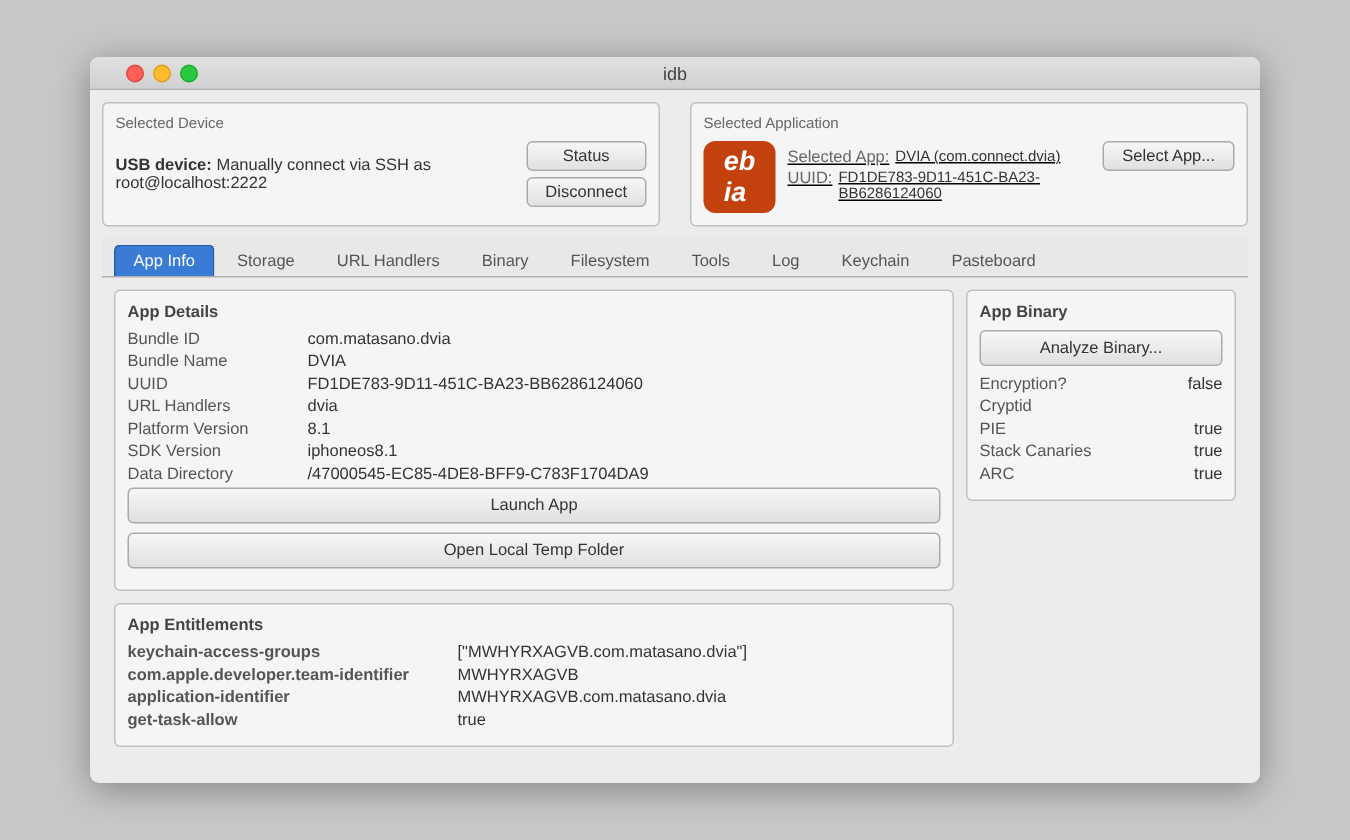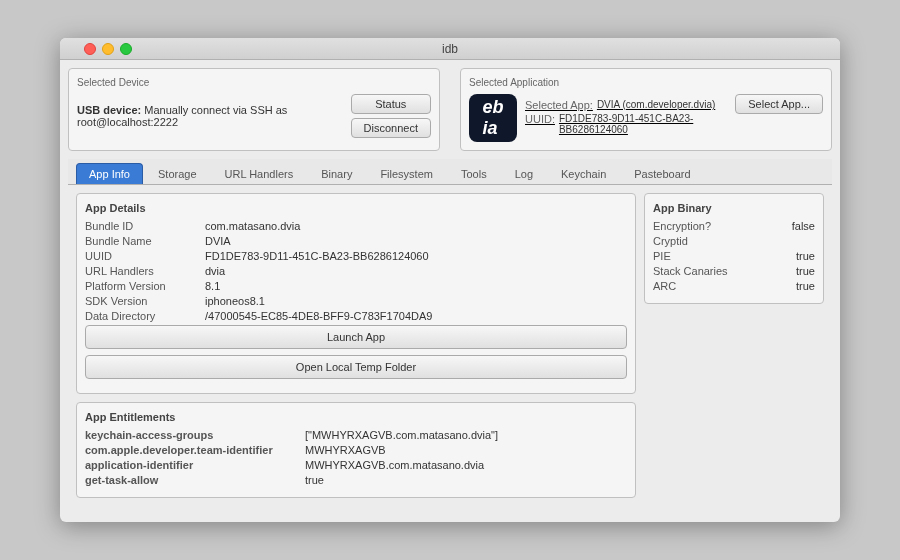--- a/index.html
+++ b/index.html
@@ -97,21 +97,21 @@
       min-width: 80px;
     }
     .app-info-row {
       display: flex;
       align-items: center;
       gap: 8px;
     }
     .app-icon {
       width: 48px;
       height: 48px;
-      background: #0f172a;
+      background: #c2410c;
       border-radius: 8px;
       display: flex;
       align-items: center;
       justify-content: center;
       color: white;
       font-size: 18px;
       font-style: italic;
       font-weight: bold;
       flex-shrink: 0;
     }
@@ -229,21 +229,21 @@
 
       <div class="panel right-panel">
         <div class="panel-title">Selected Application</div>
         <div class="app-info-row">
           <div class="app-icon">
             <span>eb<br>ia</span>
           </div>
           <div class="app-details">
             <div class="row">
               <span class="label">Selected App:</span>
-              <span class="value">DVIA (com.developer.dvia)</span>
+              <span class="value">DVIA (com.connect.dvia)</span>
             </div>
             <div class="row">
               <span class="label">UUID:</span>
               <span class="value">FD1DE783-9D11-451C-BA23-BB6286124060</span>
             </div>
           </div>
           <button class="btn select-app-btn">Select App...</button>
         </div>
       </div>
     </div>
@@ -319,20 +319,21 @@
               <span class="ent-key">get-task-allow</span>
               <span class="ent-val">true</span>
             </div>
           </div>
         </div>
       </div>
 
       <div class="right-section">
         <div class="section-box">
           <div class="section-title">App Binary</div>
+          <button class="wide-btn">Analyze Binary...</button>
           <div class="binary-row">
             <span class="binary-key">Encryption?</span>
             <span class="binary-val">false</span>
           </div>
           <div class="binary-row">
             <span class="binary-key">Cryptid</span>
             <span class="binary-val"></span>
           </div>
           <div class="binary-row">
             <span class="binary-key">PIE</span>

